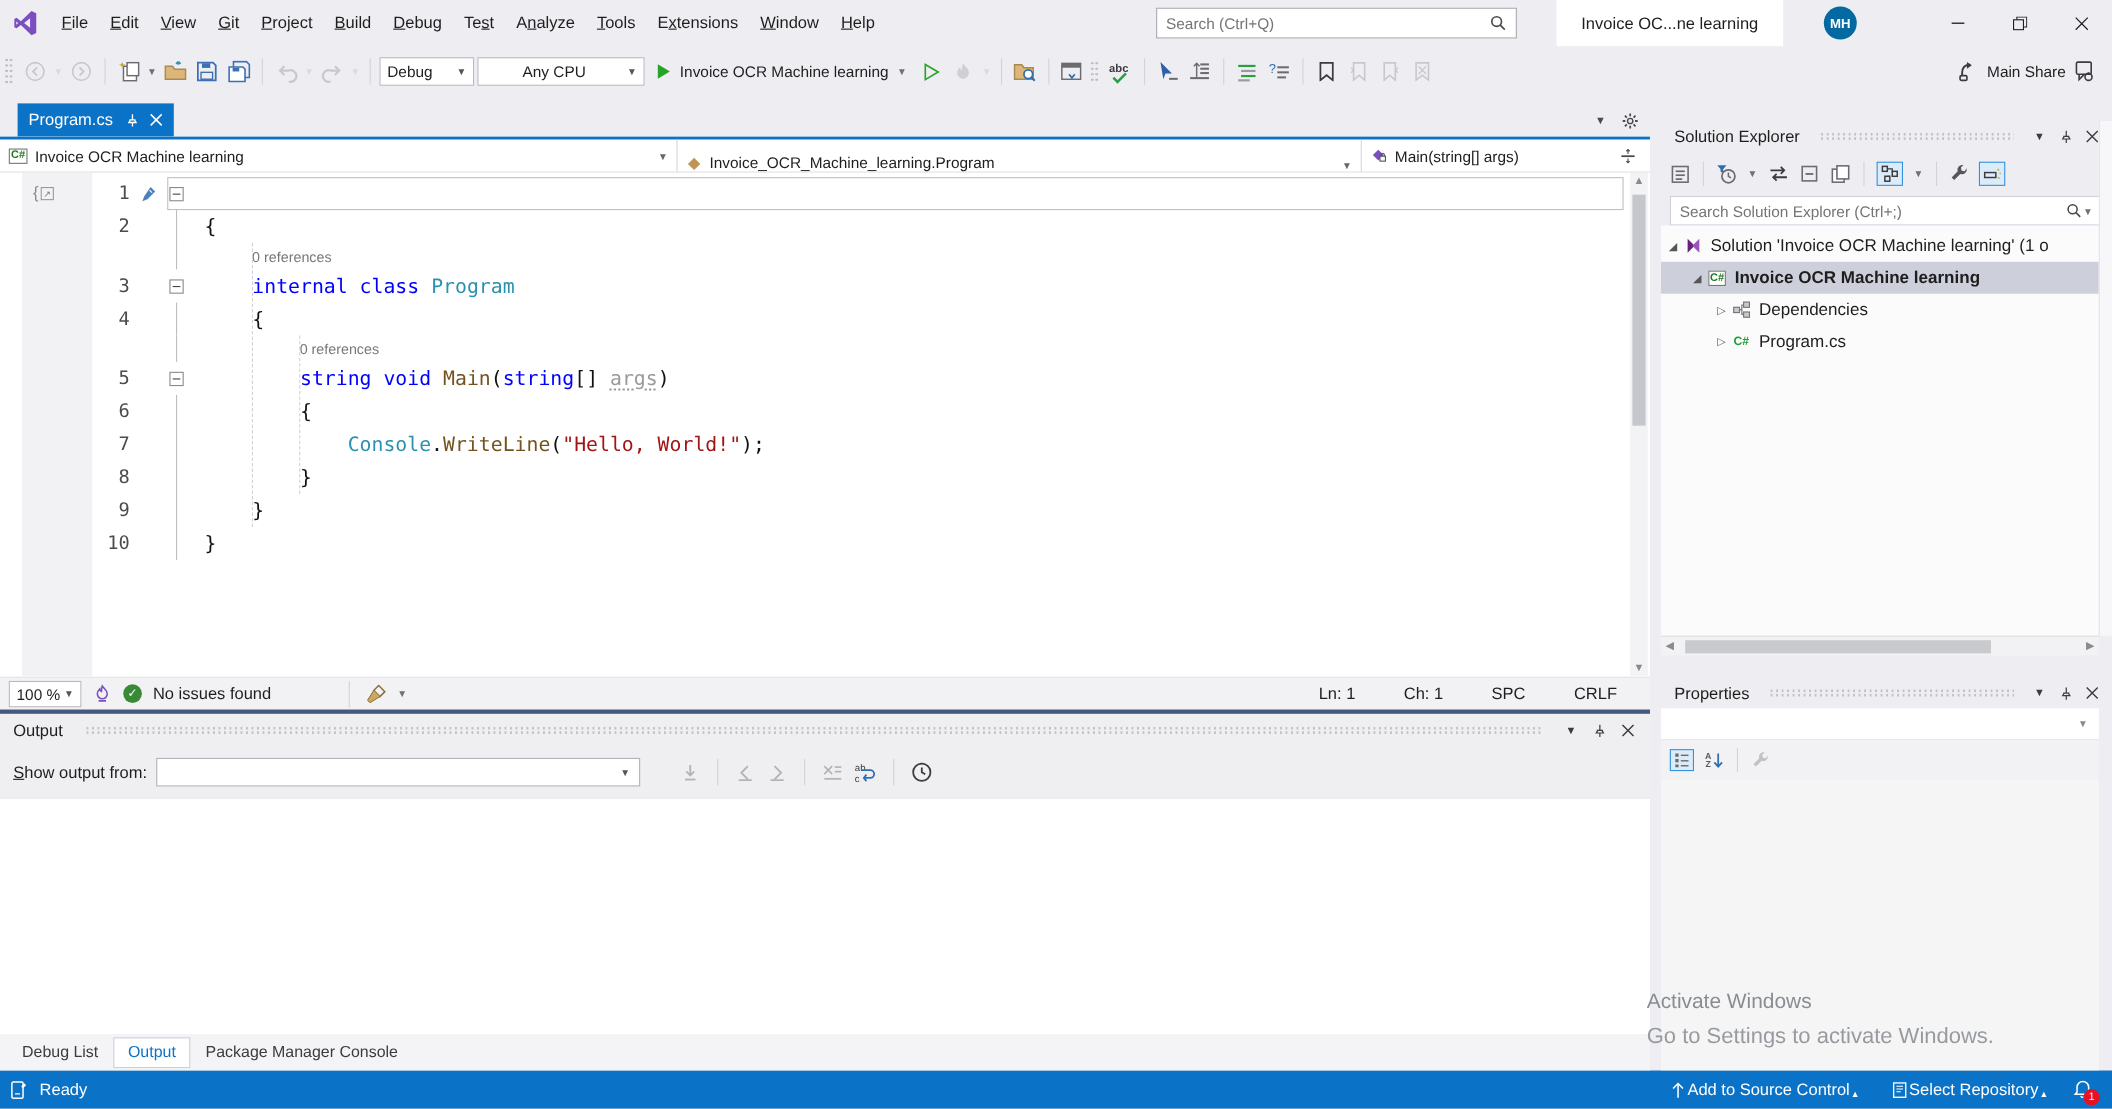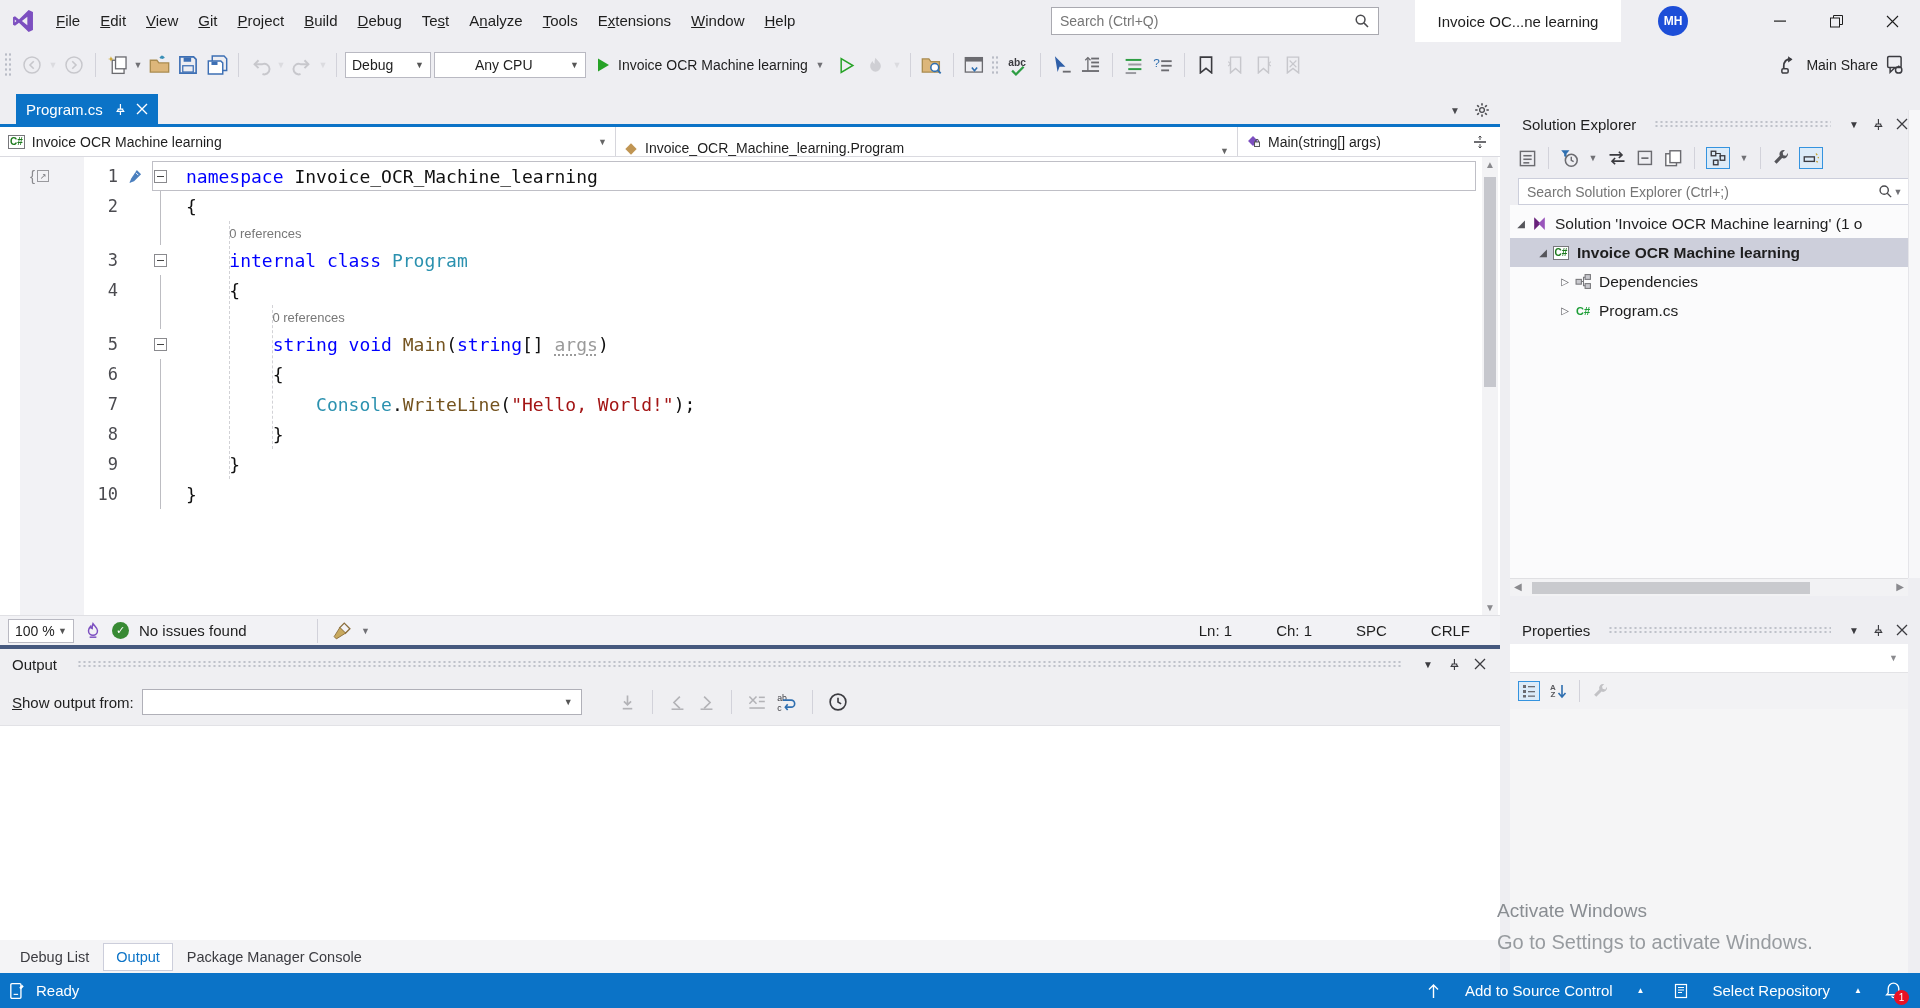--- a/index.html
+++ b/index.html
@@ -12,21 +12,21 @@
   .vs-logo { width:46px; height:42px; display:flex; align-items:center; justify-content:center; }
   .menubar { display:flex; align-items:center; height:100%; }
   .menu-item { padding:0 10px; font-size:15px; line-height:42px; cursor:default; }
   .menu-item u { text-decoration:underline; }
   .search-wrap { position:absolute; left:1051px; top:7px; width:328px; height:28px; background:#fff;
     border:1px solid #A9A9B0; display:flex; align-items:center; padding:0 8px; }
   .search-wrap input { border:none; outline:none; flex:1; font-size:14px; color:#6E6E72; background:transparent; font-family:inherit; }
   .doc-title { position:absolute; left:1415px; top:0; width:206px; height:42px; background:#FFFFFF;
     display:flex; align-items:center; justify-content:center; font-size:15px; }
   .avatar { position:absolute; left:1658px; top:6px; width:30px; height:30px; border-radius:50%;
-    background:#1d4ed8; color:#fff; font-size:12px; font-weight:bold; display:flex; align-items:center; justify-content:center; }
+    background:#0369a1; color:#fff; font-size:12px; font-weight:bold; display:flex; align-items:center; justify-content:center; }
   .win-btns { position:absolute; right:0; top:0; height:42px; display:flex; }
   .win-btn { width:56px; height:42px; display:flex; align-items:center; justify-content:center; }
 
   
   .toolbar { height:46px; display:flex; align-items:center; padding:0 6px 0 4px; gap:3px; background:#EEEEF2; flex:0 0 auto; }
   .tb-grip { width:8px; height:26px; margin-right:4px;
     background-image:radial-gradient(circle,#B9BCC6 1px,transparent 1.3px); background-size:4px 5px; }
   .tbtn { width:26px; height:26px; display:inline-flex; align-items:center; justify-content:center; border-radius:2px; }
   .tb-caret { font-size:9px; color:#707075; width:10px; text-align:center; }
   .tb-caret.dis { color:#C5C5CA; }
@@ -149,21 +149,21 @@
   .az { font-size:8px; font-weight:bold; color:#5A5A5E; line-height:7px; text-align:center; }
 
   .watermark { position:absolute; top:812px; left:-13px; width:360px; pointer-events:none; }
   .wm1 { font-size:19px; color:rgba(118,122,128,0.85); }
   .wm2 { font-size:20px; color:rgba(128,132,138,0.8); margin-top:9px; }
 
   
   .statusbar { height:35px; background:#0B73C7; color:#fff; display:flex; align-items:center;
     padding:0 14px 0 8px; font-size:15px; gap:10px; flex:0 0 auto; }
   .sb-right { margin-left:auto; display:flex; align-items:center; gap:8px; }
-  .sb-item { display:flex; align-items:center; gap:24px; padding:0 10px; }
+  .sb-item { display:flex; align-items:flex-end; gap:1px; padding:0 10px; }
   .sb-caret { font-size:8px; }
   .bell-wrap { position:relative; width:26px; height:26px; display:flex; align-items:center; justify-content:center; }
   .badge { position:absolute; right:-3px; bottom:-1px; width:15px; height:15px; border-radius:50%;
     background:#E81123; color:#fff; font-size:10px; display:flex; align-items:center; justify-content:center; }
 
   .ic { display:inline-flex; align-items:center; justify-content:center; }
   .dis { opacity:.45; }
   u { text-decoration:underline; }
 </style>
 </head>
@@ -472,21 +472,20 @@
               <span class="num">1</span>
               <span class="qa">
                 <svg width="15" height="15" viewBox="0 0 16 16">
                   <path d="M10.5 1l4.5 4.5-7.5 7.5L2.5 15l2-5z" fill="#4B7FBE"></path>
                   <path d="M12 6.5 9.5 4" stroke="#fff"></path>
                 </svg>
               </span>
               <span class="fold">
                 <span class="foldbox"></span>
               </span>
-              <span class="codetext"><span class="tk-k">namespace</span><span class="tk-p"> Invoice_OCR_Machine_learning</span></span>
             </div>
             <div class="crow code">
               <span class="num">2</span>
               <span class="qa"></span>
               <span class="fold">
                 <span class="foldline"></span>
               </span>
               <span class="codetext"><span class="tk-p">{</span></span>
             </div>
             <div class="crow lens">

